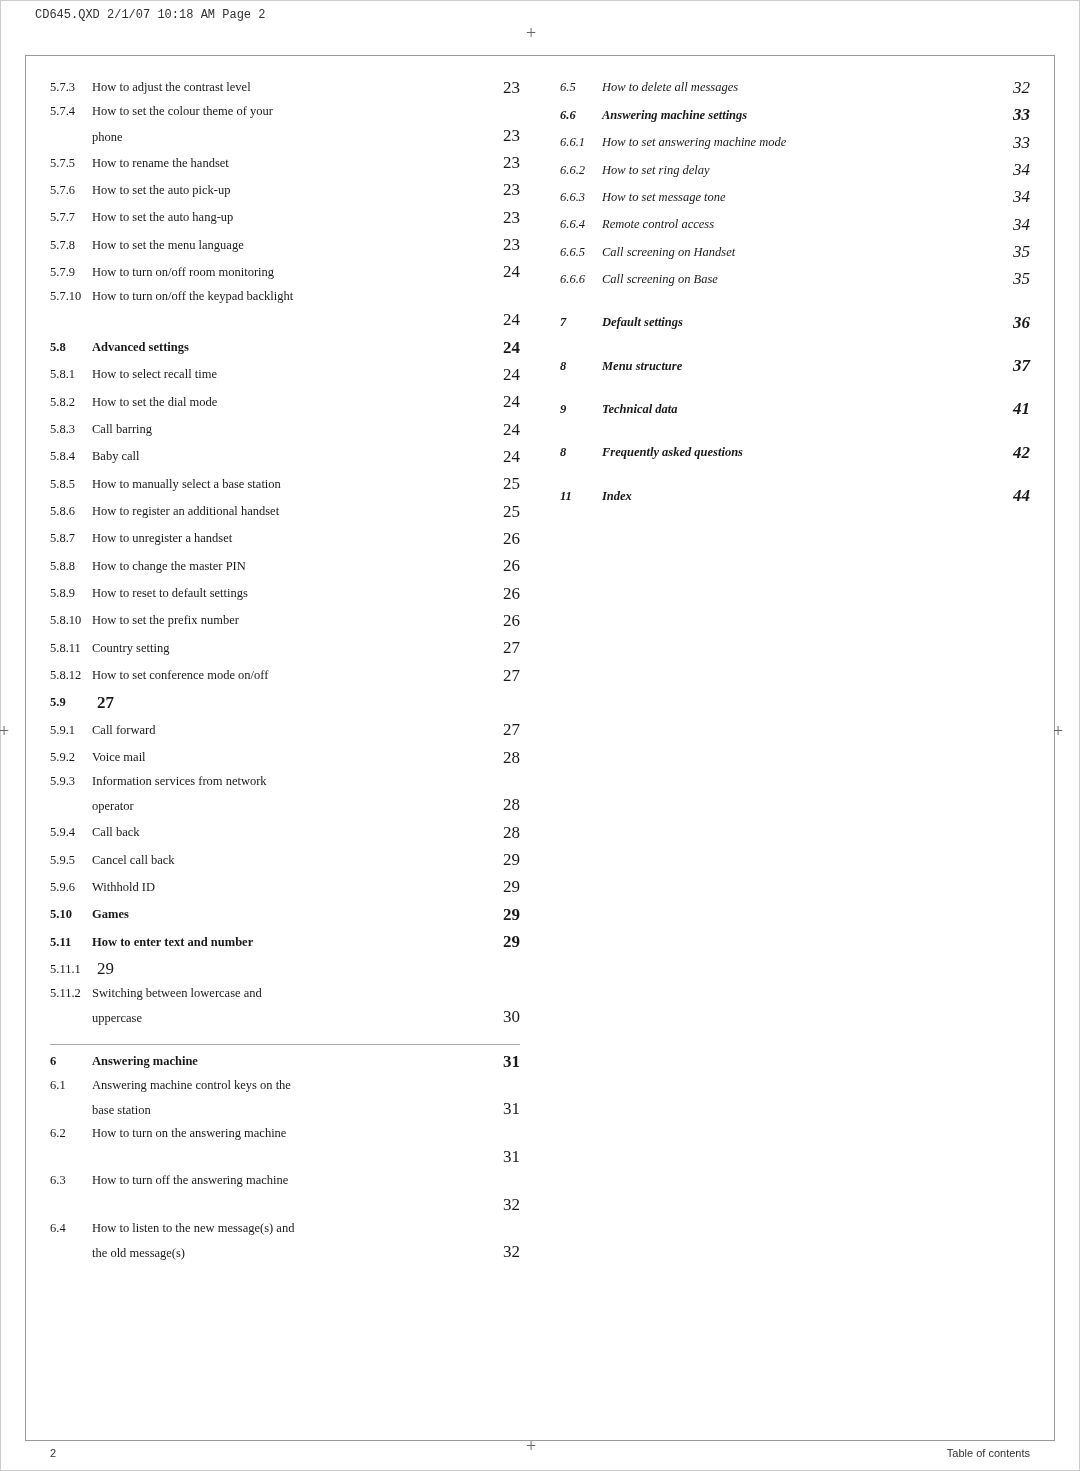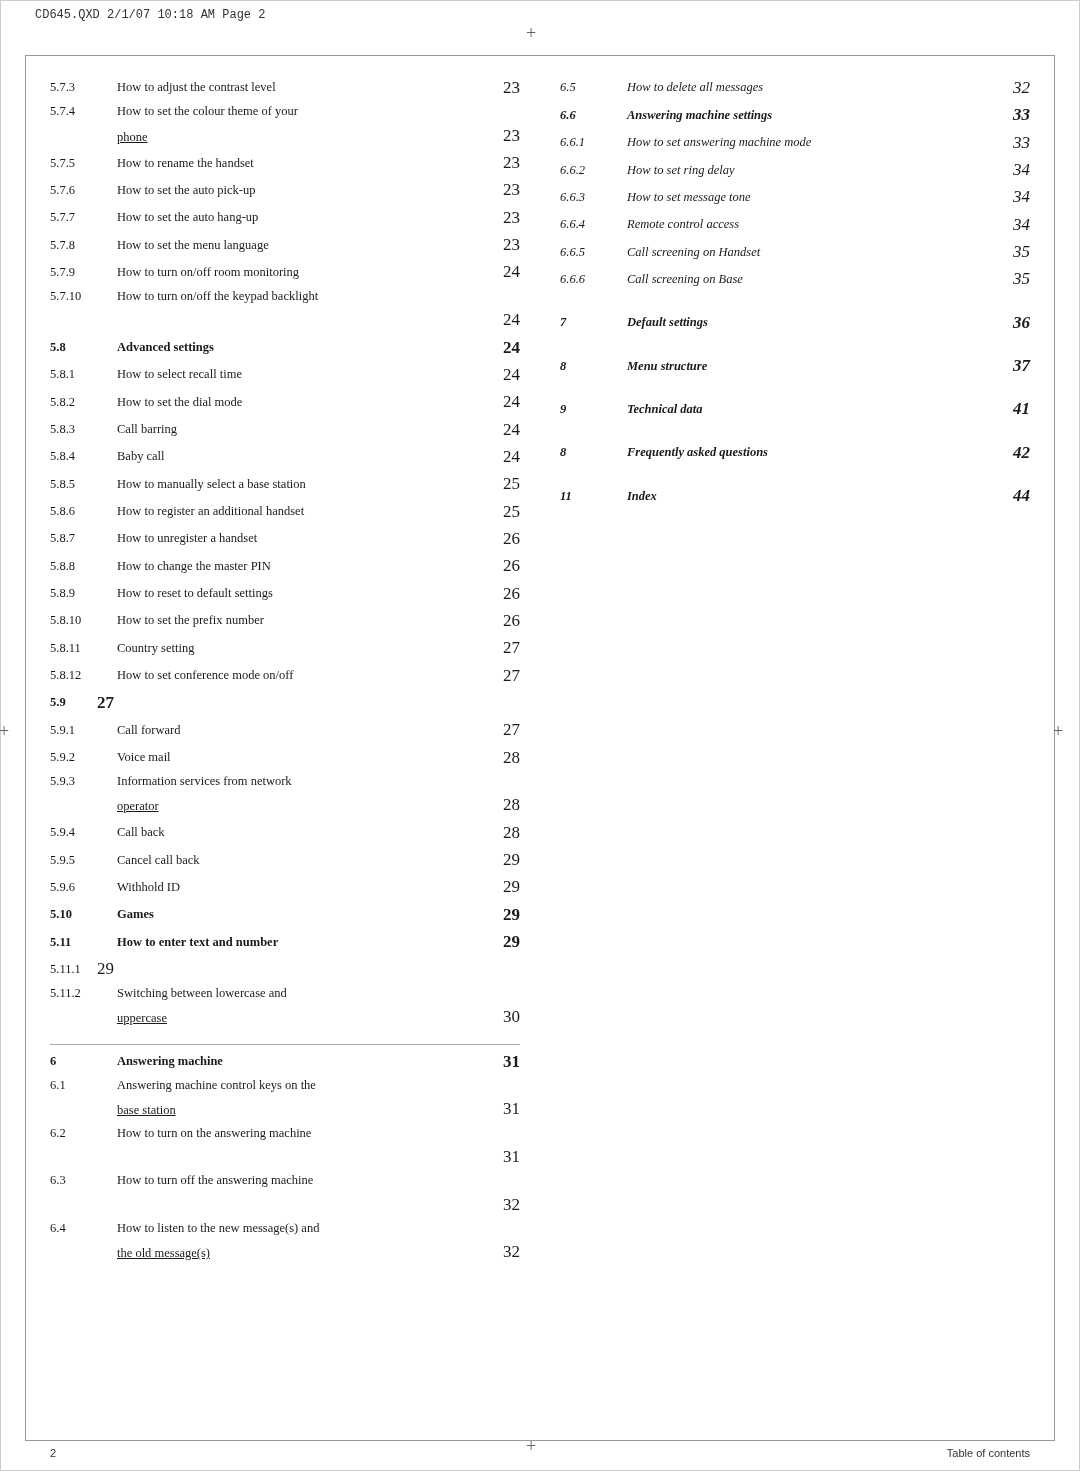--- a/index.html
+++ b/index.html
@@ -88,21 +88,20 @@
 
     .toc-num {
       min-width: 42px;
       font-size: 12.5px;
       flex-shrink: 0;
     }
 
     .toc-title {
       flex: 1;
       font-size: 12.5px;
-      margin-left: 25px;
     }
 
     .toc-page {
       font-size: 17px;
       min-width: 22px;
       text-align: right;
       flex-shrink: 0;
     }
 
     
@@ -113,21 +112,21 @@
     }
 
     .toc-cont-with-page {
       display: flex;
       align-items: baseline;
       padding-left: 42px;
       font-size: 12.5px;
       line-height: 1.55;
       margin-bottom: 1px;
     }
-    .toc-cont-with-page .toc-title { flex: 1; text-decoration: underline; }
+    .toc-cont-with-page .toc-title { flex: 1; }
     .toc-cont-with-page .toc-page { min-width: 22px; text-align: right; flex-shrink: 0; }
 
     
     .spacer { height: 8px; }
 
     
     .divider {
       border: none;
       border-top: 1px solid #aaa;
       margin: 4px 0;

